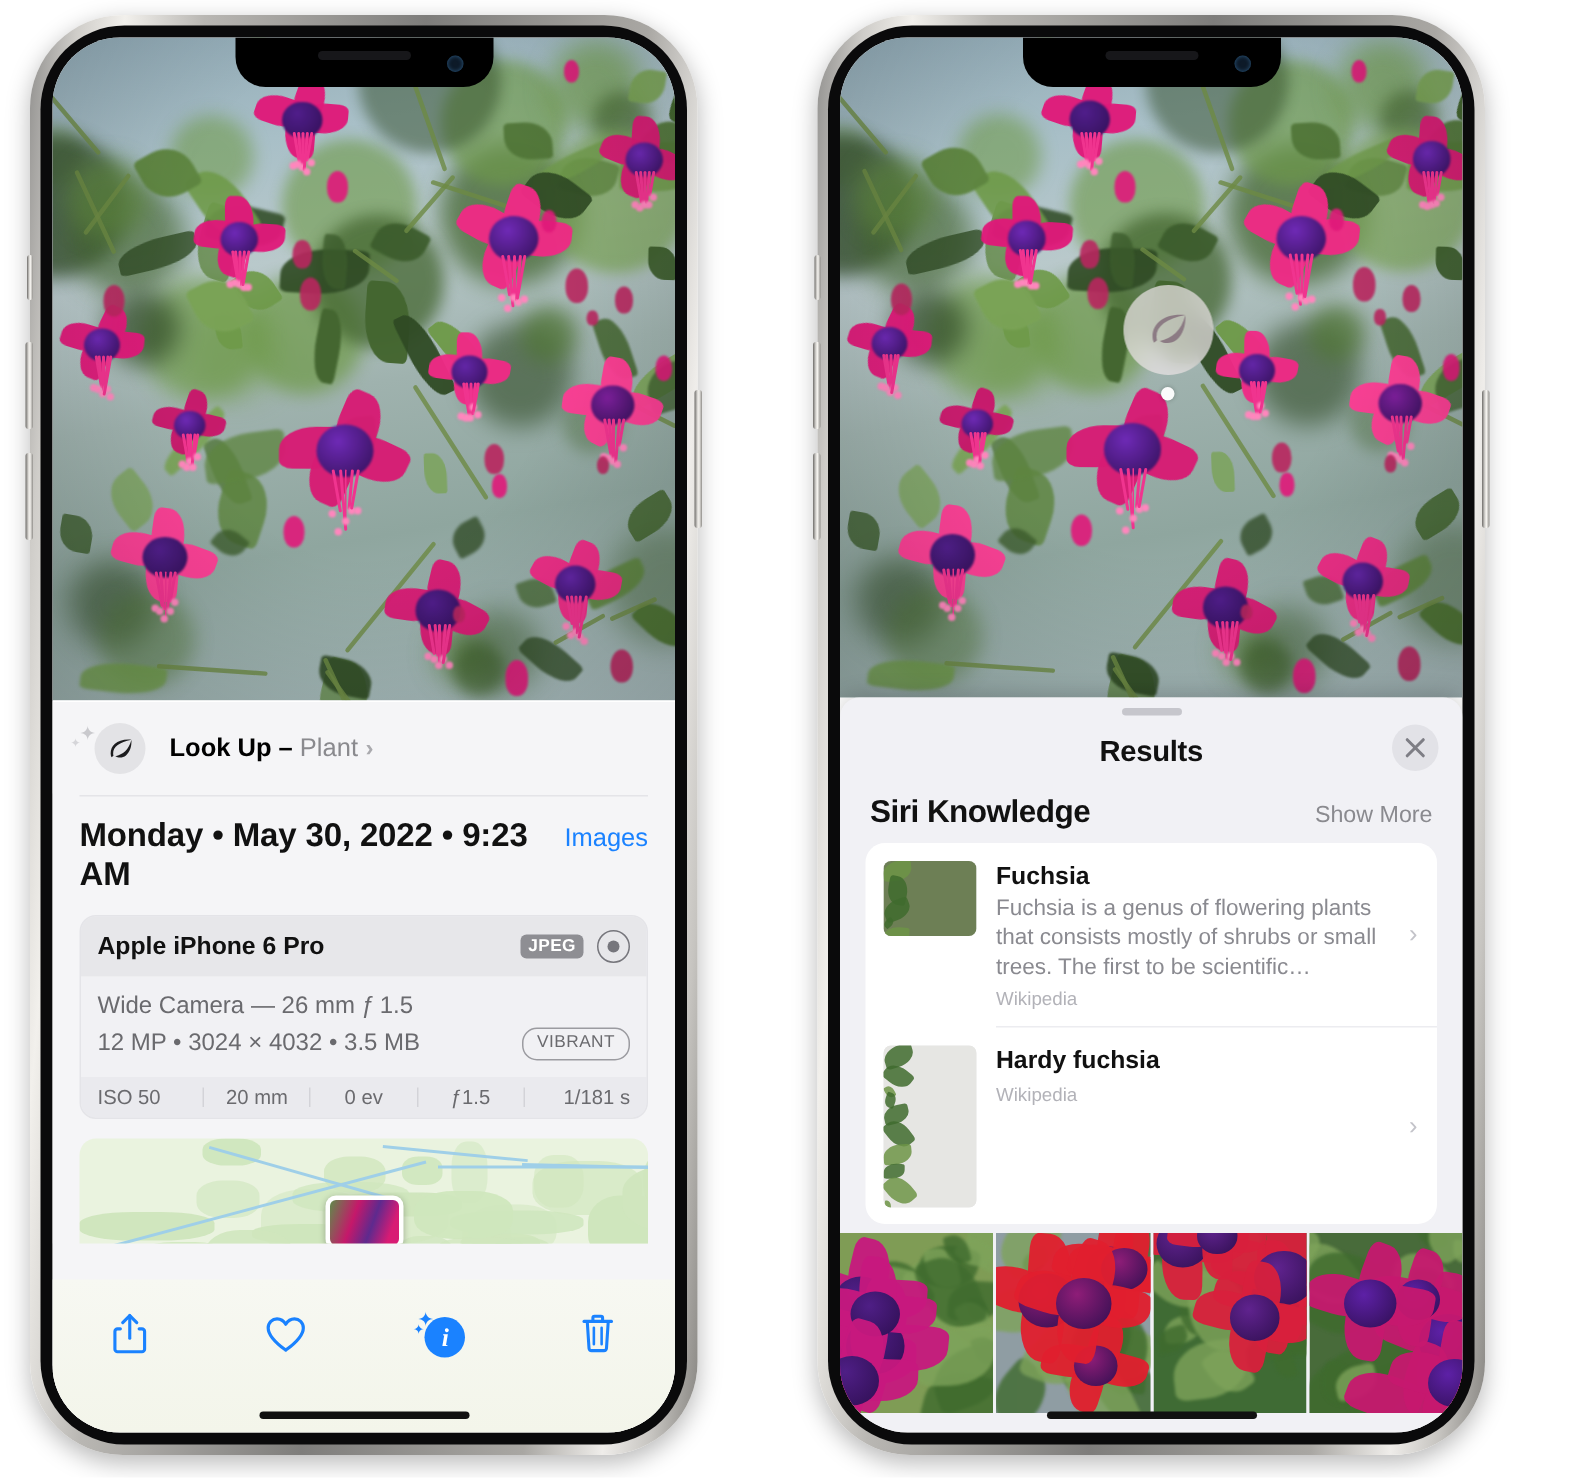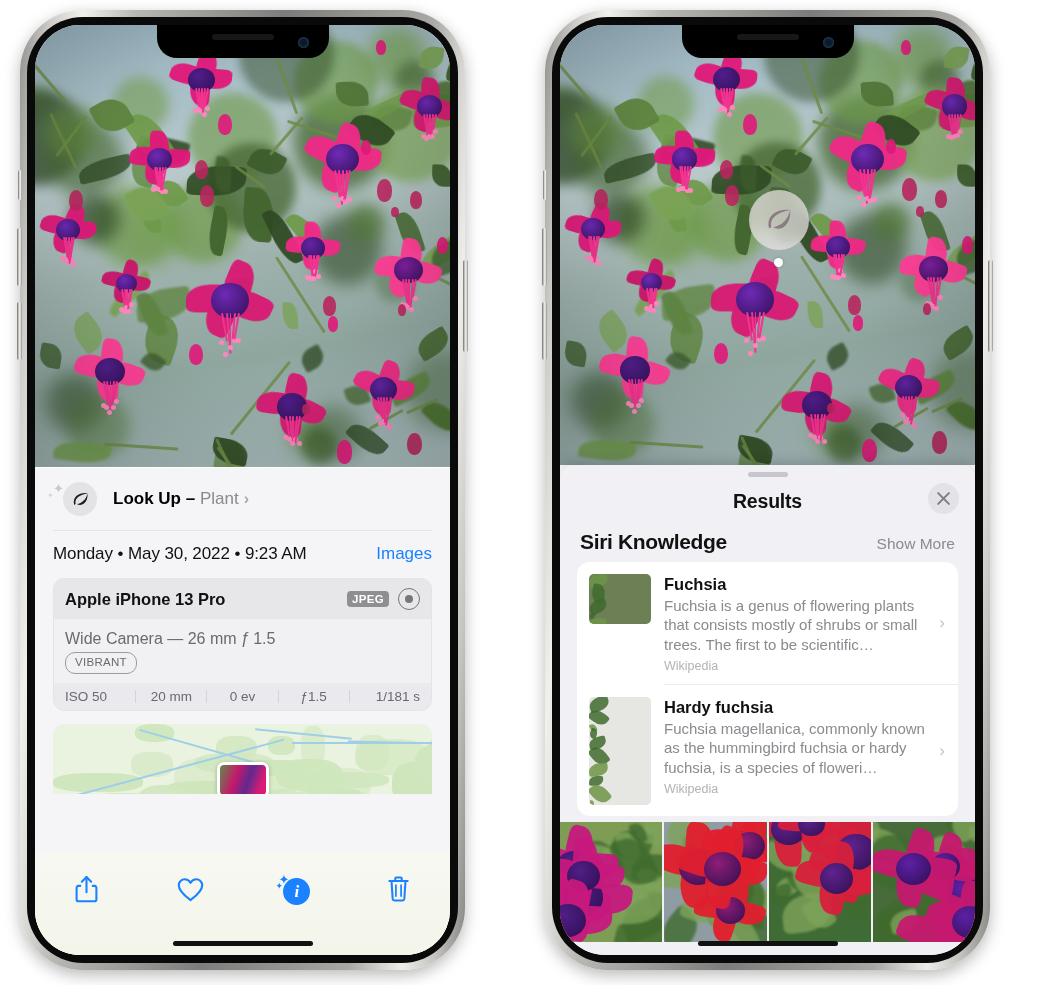--- a/index.html
+++ b/index.html
@@ -71,21 +71,21 @@
   .spark{position:absolute;left:18px;top:14px;color:#c9c9cd;font-size:13px;line-height:1;}
   .spark2{position:absolute;left:12px;top:24px;color:#d5d5d9;font-size:8px;line-height:1;}
   .lookup-txt{margin-left:16px;font-size:17px;color:#000;font-weight:700;}
   .lookup-txt .sub{font-weight:400;color:#8a8a8e;}
   .chev-gray{color:#aaaaae;font-size:16px;margin-left:5px;font-weight:600;}
 
   .meta{background:#f5f5f7;padding:0 18px;}
   .meta-sep{height:1px;background:#e4e4e8;margin-left:0px;}
   .date-row{display:flex;align-items:baseline;justify-content:space-between;
             padding-top:13px;}
-  .date-txt{font-size:17px;color:#111;font-weight:400;letter-spacing:-.1px;}
+  .date-txt{font-size:22px;color:#111;font-weight:700;letter-spacing:-.1px;}
   .adjust{font-size:17px;color:#1a82ff;}
   .file-row{display:flex;align-items:center;gap:9px;margin-top:7px;}
   .file-name{font-size:16.5px;color:#4c4c50;}
 
   .camcard{margin:14px 0 0 0;border-radius:11px;overflow:hidden;
            background:#eeeef1;border:1px solid #e4e4e8;}
   .camhead{display:flex;align-items:center;justify-content:space-between;
            padding:9px 11px;background:#e7e7ea;}
   .camtitle{font-size:16.5px;font-weight:700;color:#111;}
   .camhead-r{display:flex;align-items:center;gap:9px;}
@@ -505,31 +505,32 @@
         <div class="meta-sep"></div>
 
         <div class="date-row">
           <div class="date-txt">Monday • May 30, 2022 • 9:23 AM</div>
           <div class="adjust">Images</div>
         </div>
 
 
         <div class="camcard">
           <div class="camhead">
-            <div class="camtitle">Apple iPhone 13 Pro</div>
+            <div class="camtitle">Apple iPhone 6 Pro</div>
             <div class="camhead-r">
               <div class="jpeg">JPEG</div>
               <div class="aperture">
                   <i></i>
                 </div>
             </div>
           </div>
           <div class="cambody">
             <div class="camline">Wide Camera — 26 mm ƒ 1.5</div>
             <div class="camline camline2">
+              <span>12 MP • 3024 × 4032 • 3.5 MB</span>
               <span class="vibrant">VIBRANT</span>
             </div>
           </div>
           <div class="camfoot">
             <span>ISO 50</span>
             <div class="vbar"></div>
             <span>20 mm</span>
             <div class="vbar"></div>
             <span>0 ev</span>
             <div class="vbar"></div>
@@ -974,21 +975,20 @@
               <div class="blob" style="left:60.995849612713755px;top:98.38761135764435px;width:17.084228251042077px;height:11.958959775729454px;background:#3f6b2e;opacity:.85;border-radius:60% 15% 60% 15%;transform:rotate(167.1817296442532deg)"></div>
               <div class="blob" style="left:25.06395832923954px;top:55.56073490575659px;width:20.355441349514876px;height:14.248808944660412px;background:#3f6b2e;opacity:.85;border-radius:60% 15% 60% 15%;transform:rotate(52.6332632095deg)"></div>
               <div class="blob" style="left:2.393625754648383px;top:38.482048324676725px;width:18.887543407807243px;height:13.22128038546507px;background:#6d9447;opacity:.85;border-radius:60% 15% 60% 15%;transform:rotate(174.55321505607571deg)"></div>
               <div class="blob" style="left:18.302702983945892px;top:44.95665745353472px;width:14.103854684741236px;height:9.872698279318865px;background:#3f6b2e;opacity:.85;border-radius:60% 15% 60% 15%;transform:rotate(180.67075772560202deg)"></div>
               <div class="blob" style="left:28.231998576222395px;top:76.70177344022159px;width:21.43845529705868px;height:15.006918707941075px;background:#6d9447;opacity:.85;border-radius:60% 15% 60% 15%;transform:rotate(229.36495420999563deg)"></div>
               <div class="blob" style="left:9.973399240065191px;top:54.795428818966684px;width:6.317623311391799px;height:4.422336317974259px;background:#6d9447;opacity:.85;border-radius:60% 15% 60% 15%;transform:rotate(269.81526428540747deg)"></div>
               <div class="blob" style="left:49.61303530024088px;top:78.10485556543426px;width:8.429794690044218px;height:5.9008562830309526px;background:#3f6b2e;opacity:.85;border-radius:60% 15% 60% 15%;transform:rotate(196.7517157489783deg)"></div>
             </div>
           <div class="ktext">
             <div class="ktitle">Hardy fuchsia</div>
-            <div class="kdesc">Fuchsia magellanica, commonly known as the hummingbird fuchsia or hardy fuchsia, is a species of floweri…</div>
             <div class="ksrc">Wikipedia</div>
           </div>
           <div class="kchev">›</div>
         </div>
       </div>
 
 
       <div class="webrow" id="webrow">
         <div class="webcell">
             <div style="position:absolute;inset:0;background:#7f9c55"></div>

